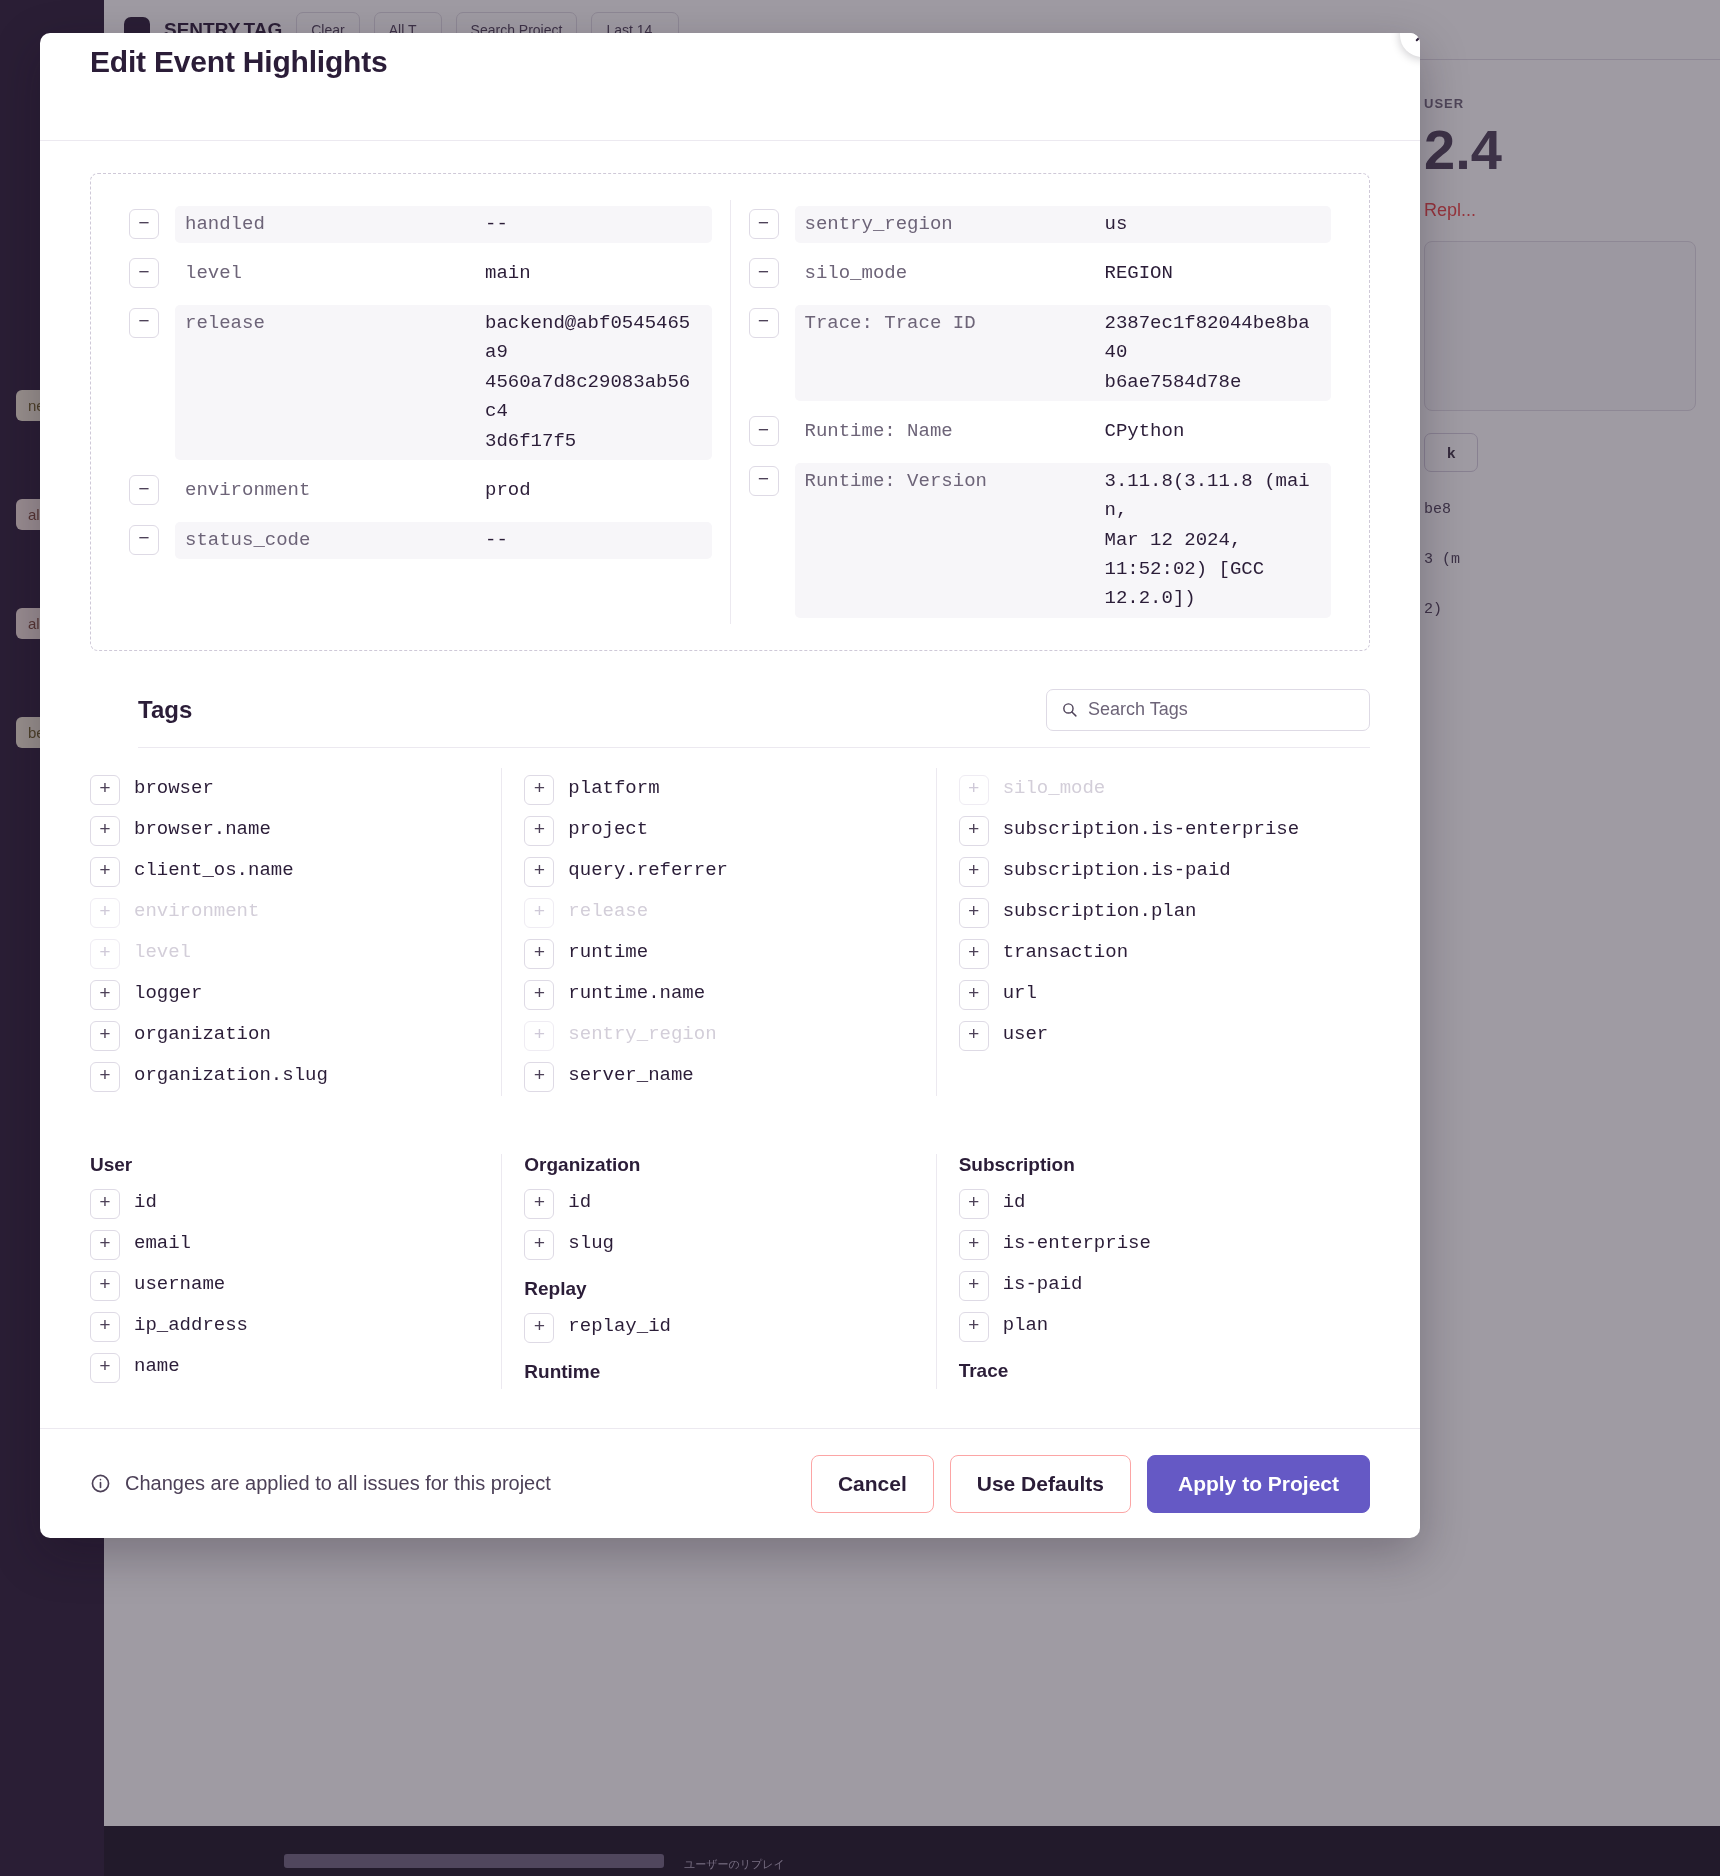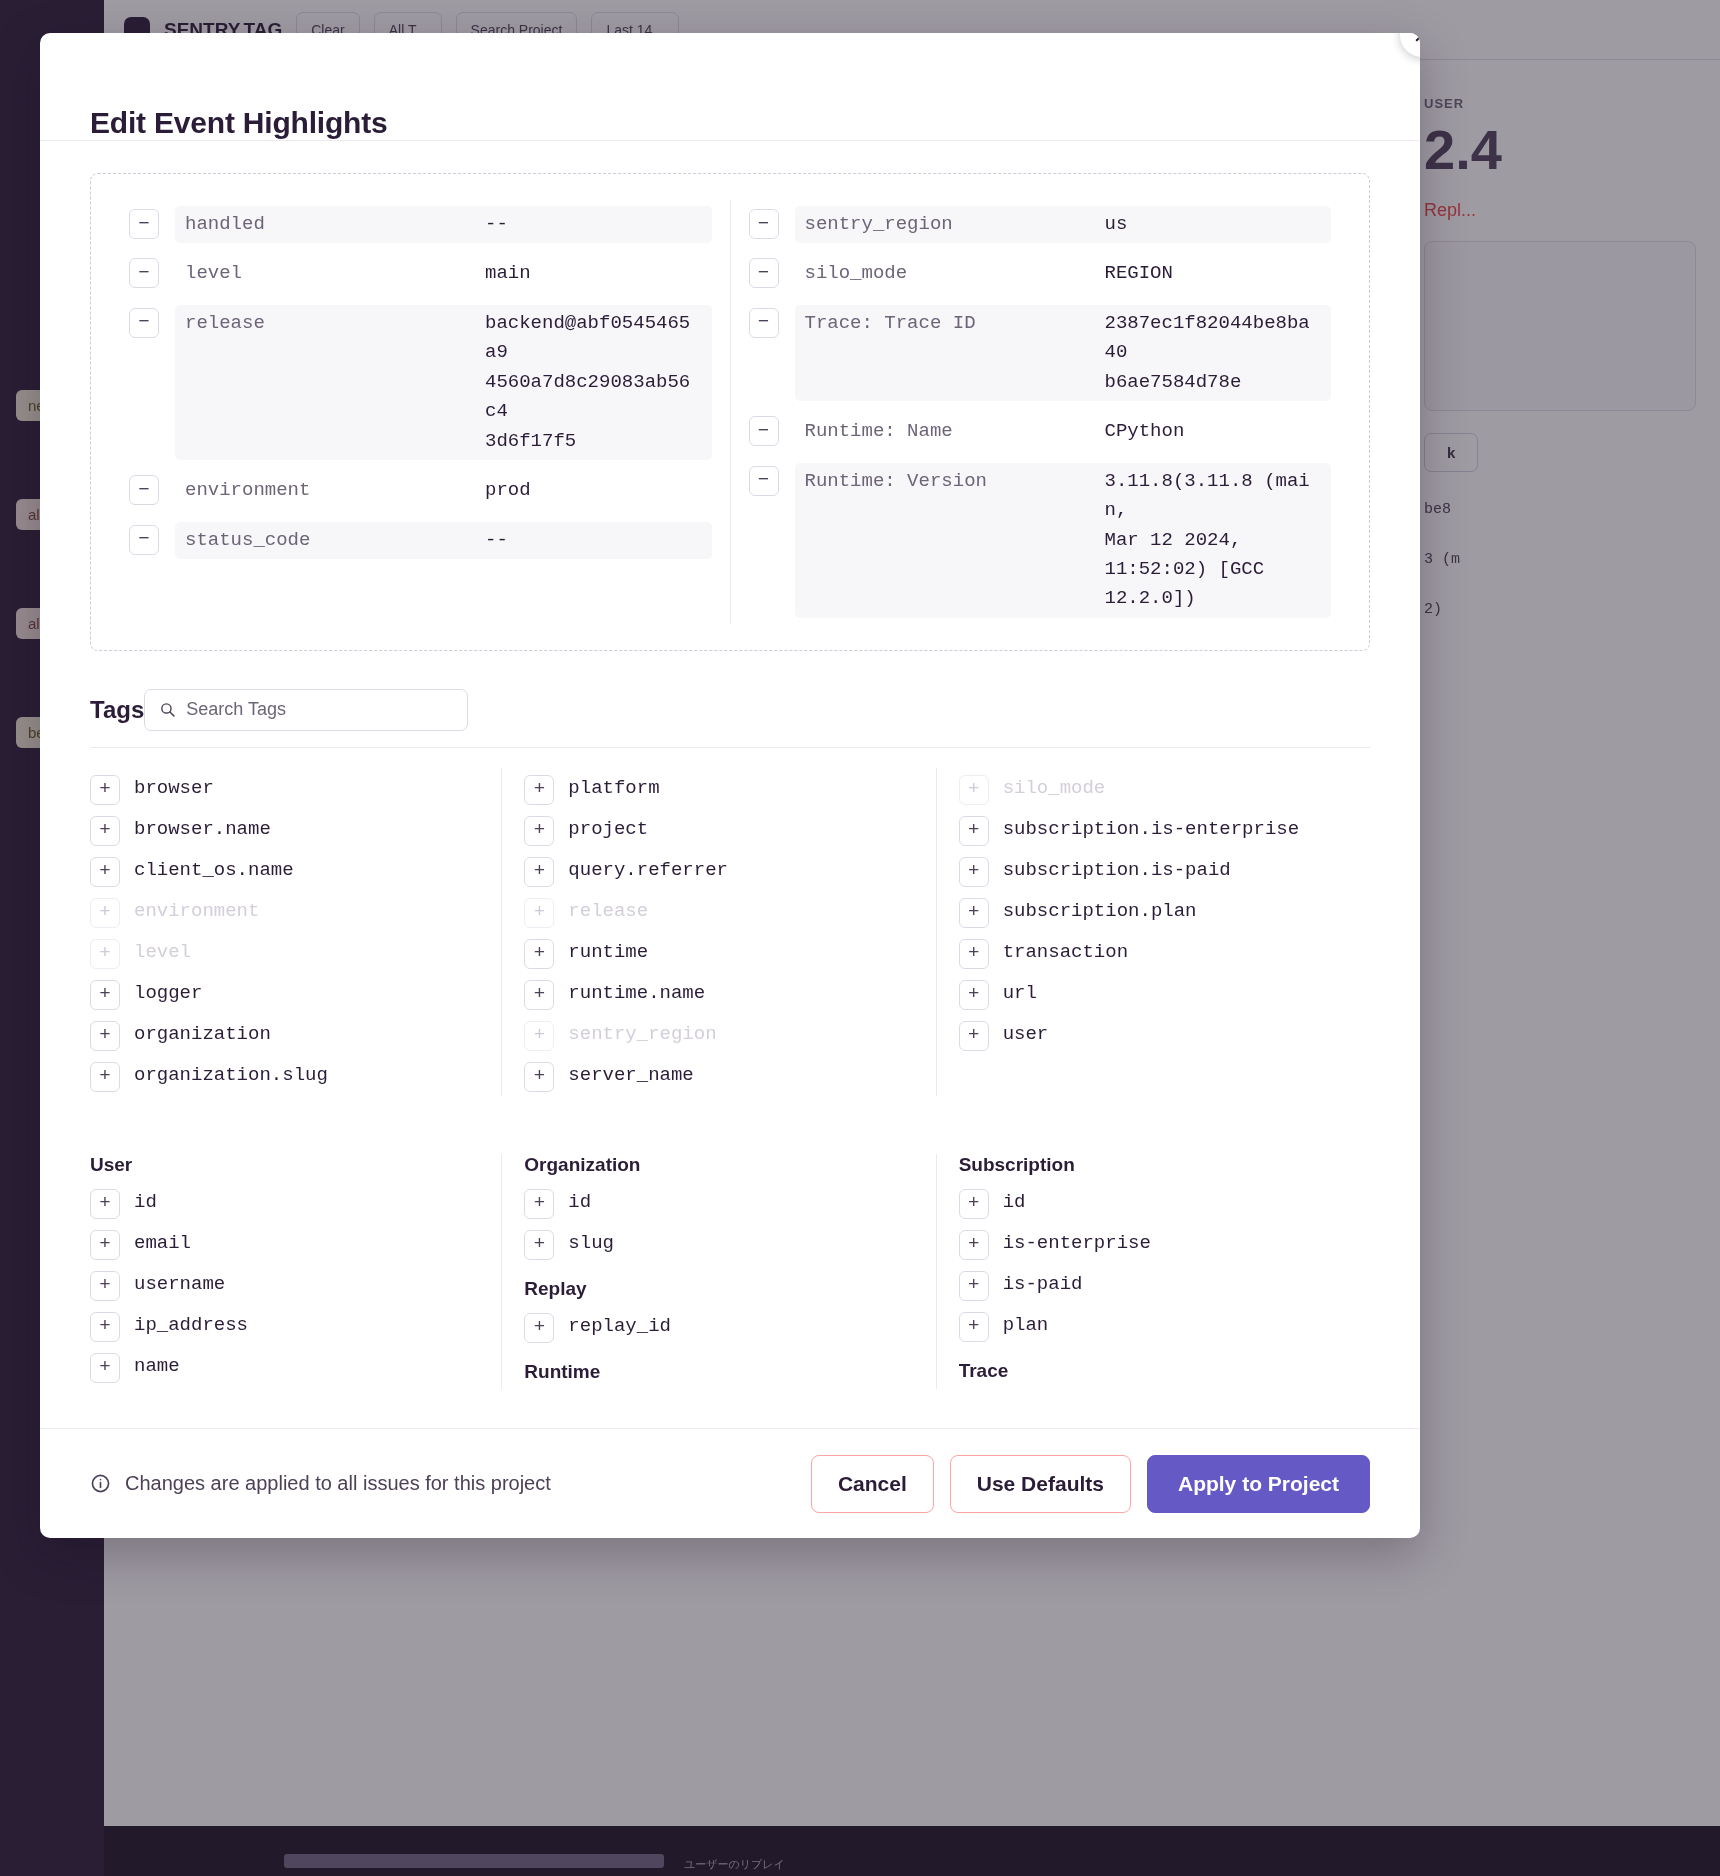--- a/index.html
+++ b/index.html
@@ -106,22 +106,22 @@
     width: 1380px; height: 1505px;
     background: #ffffff;
     border-radius: 10px;
     box-shadow: 0 16px 48px rgba(20, 12, 28, 0.28);
     display: flex; flex-direction: column;
     overflow: hidden;
   }
 
   .modal-header {
     height: 108px;
-    display: flex; align-items: flex-end;
-    padding: 0 50px;
+    display: flex; align-items: flex-start;
+    padding: 12px 50px;
     border-bottom: 1px solid #ece9f0;
     flex: 0 0 auto;
   }
   .modal-title {
     font-size: 30px;
     font-weight: bold;
     color: #2b1d38;
     letter-spacing: -0.2px;
   }
 
@@ -209,22 +209,24 @@
     word-break: break-all;
   }
 
   
   .section {
     margin-top: 38px;
   }
   .section-head {
     display: flex;
     align-items: center;
+    justify-content: space-between;
     padding-bottom: 16px;
     border-bottom: 1px solid #ece9f0;
+    margin-left: 48px;
   }
   .section-title {
     font-size: 24px; font-weight: bold; color: #2b1d38;
   }
   .search-box {
     width: 324px; height: 42px;
     border: 1px solid #dedae5;
     border-radius: 7px;
     display: flex; align-items: center;
     gap: 10px;

